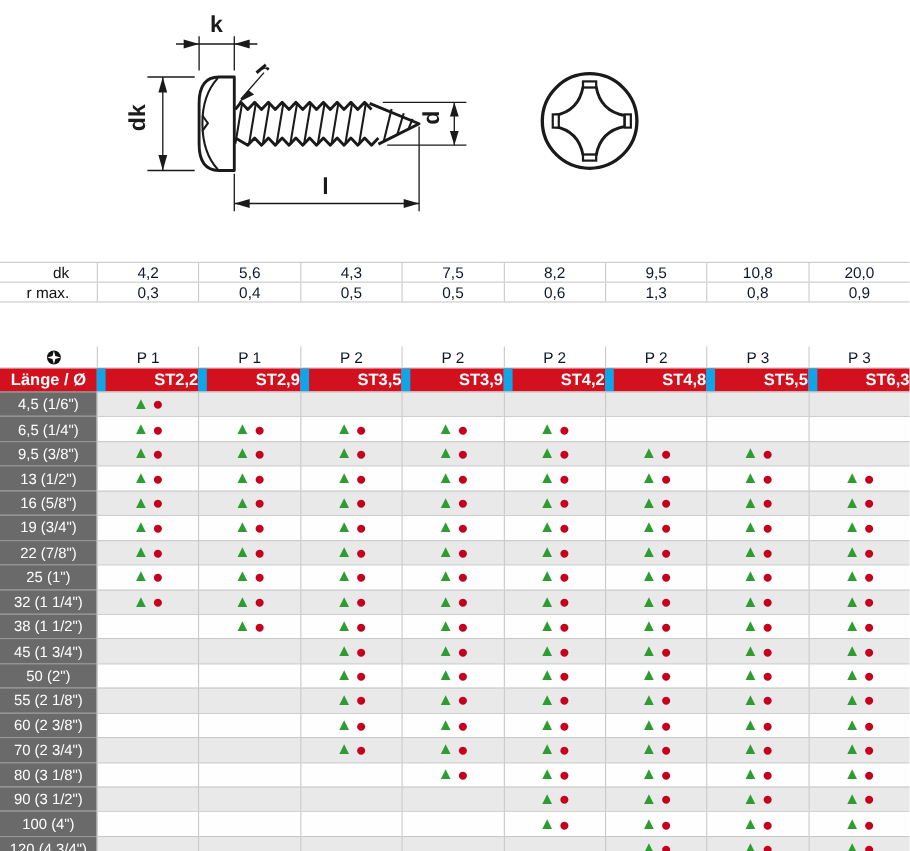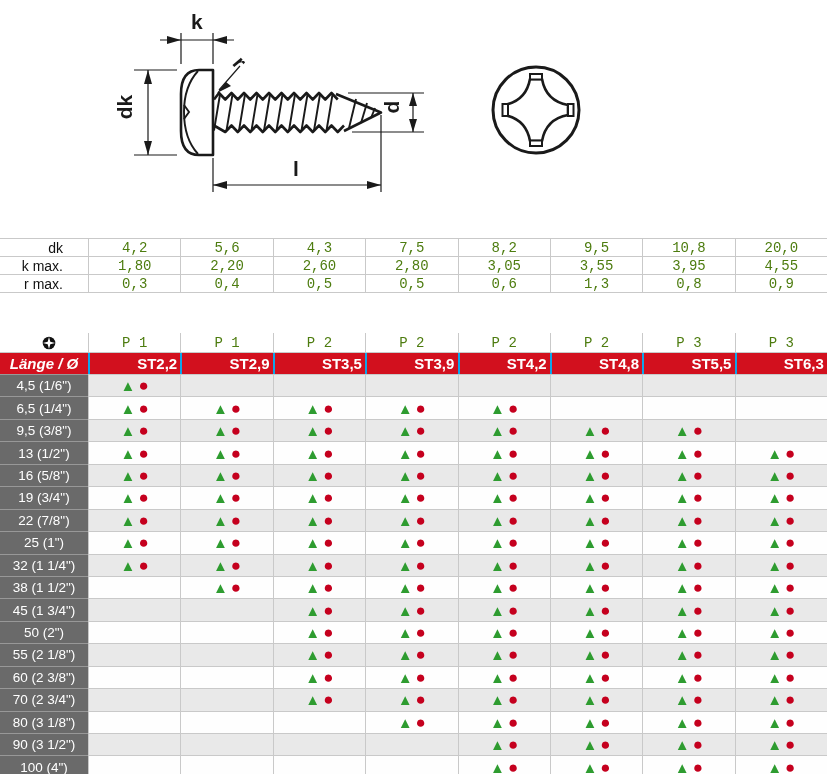--- a/index.html
+++ b/index.html
@@ -19,27 +19,27 @@
   
   #table{position:absolute;left:0;top:238px;width:827px;}
   .grid-row{display:grid;grid-template-columns:88px repeat(8,1fr);}
 
   .spec-row{height:17px;border-bottom:1px solid var(--grid-line);}
   .spec-row:first-child{border-top:1px solid var(--grid-line);}
   .spec-row.tall{height:19px;margin-top:40px;}
   .spec-label{display:flex;align-items:center;justify-content:flex-end;
               padding-right:25px;font-size:14px;color:#111;}
   .spec-val{display:flex;align-items:center;justify-content:center;
-            font-size:14px;color:#4d7c0f;border-left:1px solid var(--grid-line);font-family:Liberation Mono, monospace;}
+            font-size:14px;color:#0f172a;border-left:1px solid var(--grid-line);}
 
   .hdr-row{height:21px;}
   .hdr-cell{background:var(--accent-red);color:#fff;display:flex;align-items:center;
             justify-content:center;font-size:15px;font-weight:bold;}
-  .hdr-cell + .hdr-cell{border-left:2px solid #0ea5e9;padding-left:44px;}
-  .hdr-corner{font-style:italic;text-align:center;}
+  .hdr-cell + .hdr-cell{border-left:8px solid #0ea5e9;padding-left:44px;}
+  .hdr-corner{text-align:center;}
 
   .body-row{height:22.45px;}
   .row-label{background:var(--label-gray);color:#fff;font-size:13.5px;
              display:flex;align-items:center;justify-content:center;
              border-top:1px solid #989898;}
   .body-row:first-child .row-label{border-top:1px solid #989898;}
   .avail-cell{display:flex;align-items:center;justify-content:center;gap:3px;
               border-left:1px solid var(--grid-line);
               border-top:1px solid var(--grid-line);}
   .body-row.alt .avail-cell{background:var(--row-alt);}
@@ -124,31 +124,20 @@
           <div class="spec-val">4,2</div>
           <div class="spec-val">5,6</div>
           <div class="spec-val">4,3</div>
           <div class="spec-val">7,5</div>
           <div class="spec-val">8,2</div>
           <div class="spec-val">9,5</div>
           <div class="spec-val">10,8</div>
           <div class="spec-val">20,0</div>
         </div>
         <div class="grid-row spec-row">
-          <div class="spec-label">k max.</div>
-          <div class="spec-val">1,80</div>
-          <div class="spec-val">2,20</div>
-          <div class="spec-val">2,60</div>
-          <div class="spec-val">2,80</div>
-          <div class="spec-val">3,05</div>
-          <div class="spec-val">3,55</div>
-          <div class="spec-val">3,95</div>
-          <div class="spec-val">4,55</div>
-        </div>
-        <div class="grid-row spec-row">
           <div class="spec-label">r max.</div>
           <div class="spec-val">0,3</div>
           <div class="spec-val">0,4</div>
           <div class="spec-val">0,5</div>
           <div class="spec-val">0,5</div>
           <div class="spec-val">0,6</div>
           <div class="spec-val">1,3</div>
           <div class="spec-val">0,8</div>
           <div class="spec-val">0,9</div>
         </div>

